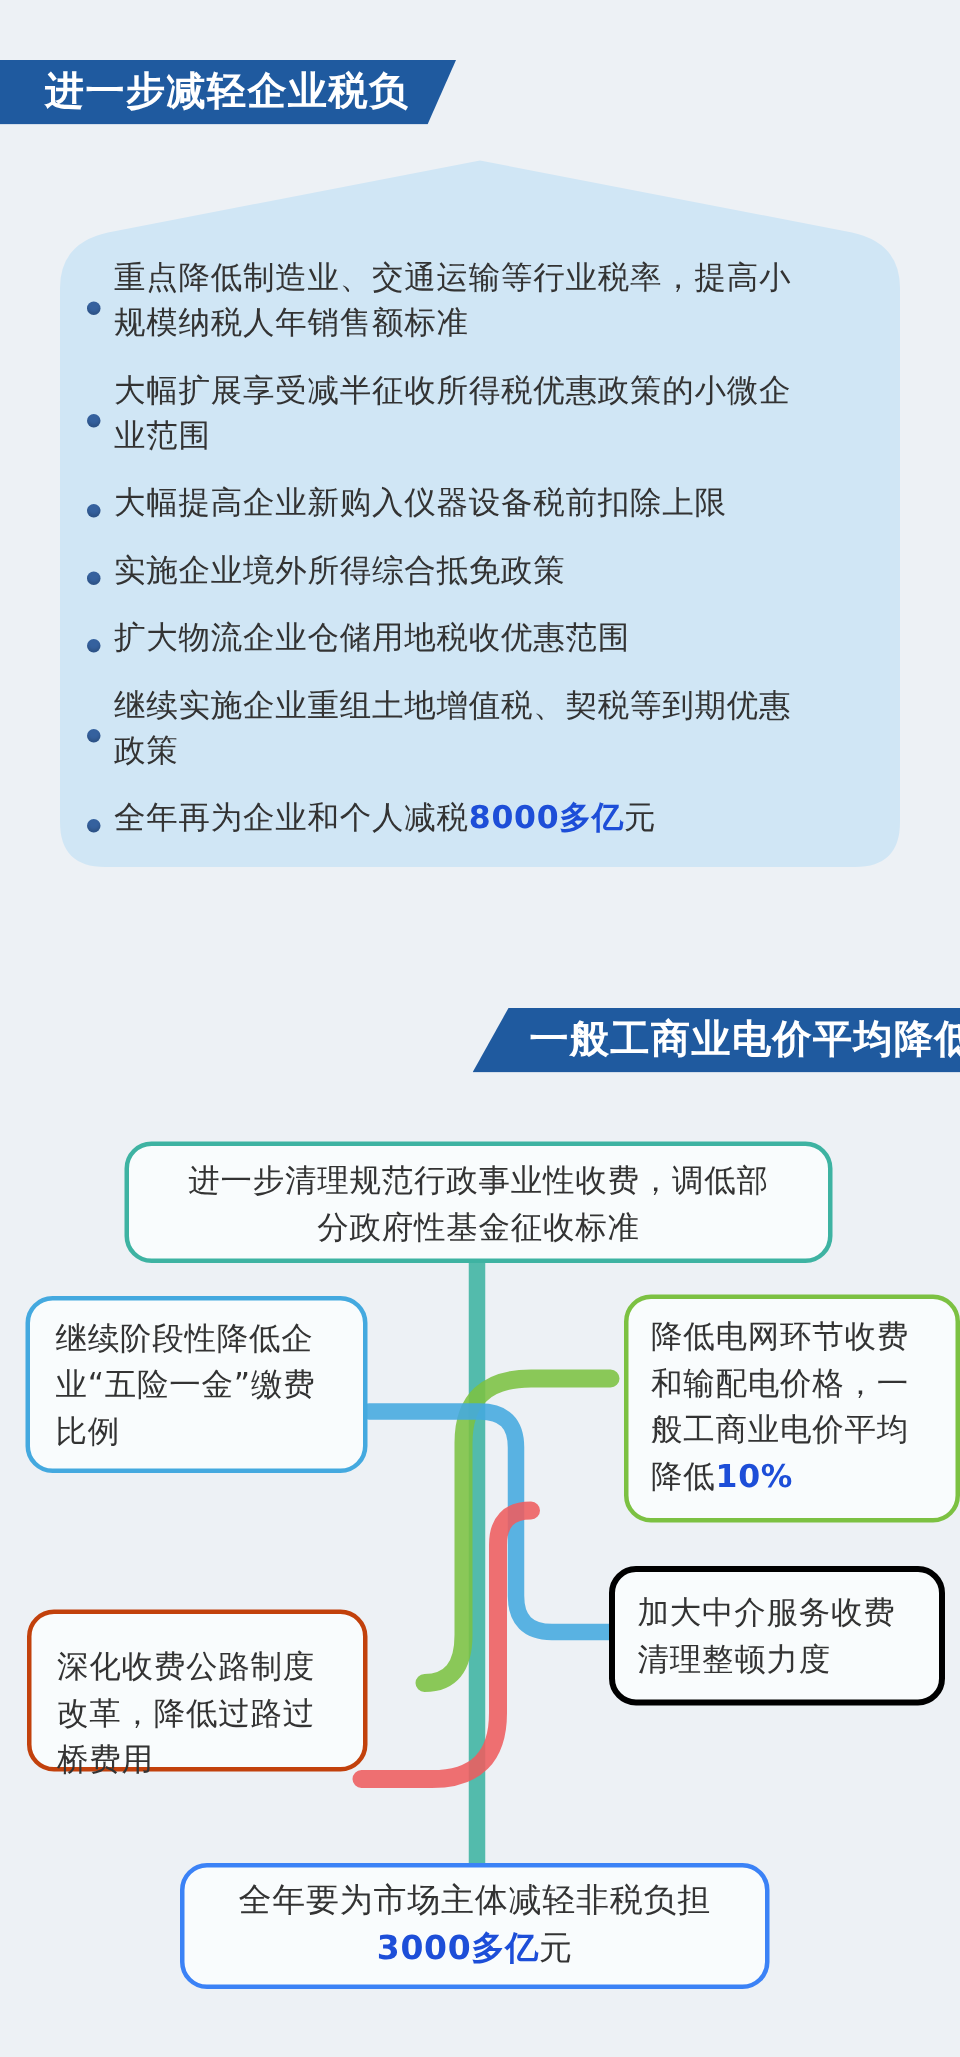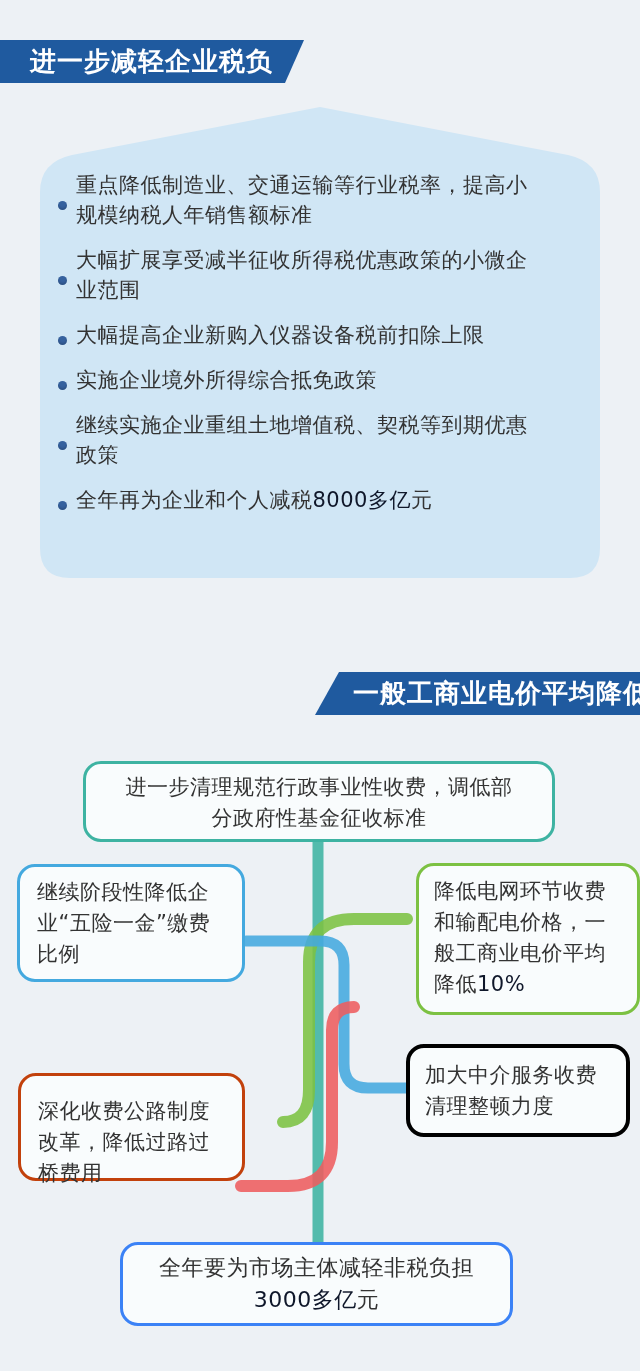--- a/index.html
+++ b/index.html
@@ -53,21 +53,21 @@
     width:9px;height:9px;border-radius:50%;
     background:#35619e;
     box-shadow:inset 0 -2px 2px rgba(0,0,0,.15);
     margin:10px 9px 0 0;
   }
   .bullet-item p{
     margin:0;width:470px;
     font-size:21px;line-height:30px;color:#333333;
     letter-spacing:.5px;
   }
-  .accent{color:#0f172a;font-weight:400;}
+  .accent{color:#1d4ed8;font-weight:700;}
   
   .connector-svg{position:absolute;left:0;top:0;width:640px;height:1371px;pointer-events:none;}
   .fc-box{
     position:absolute;
     background:#f9fcfd;
     border-radius:18px;
     box-sizing:border-box;
     font-size:21px;line-height:31px;color:#333333;
     letter-spacing:.5px;
   }
@@ -136,20 +136,24 @@
     <div class="bullet-item">
       <span class="bullet-dot"></span>
       <p><span>大幅提高企业新购入仪器设备税前扣除上限</span><span class="accent"></span><span></span></p>
     </div>
 
     <div class="bullet-item">
       <span class="bullet-dot"></span>
       <p><span>实施企业境外所得综合抵免政策</span><span class="accent"></span><span></span></p>
     </div>
 
+    <div class="bullet-item">
+      <span class="bullet-dot"></span>
+      <p><span>扩大物流企业仓储用地税收优惠范围</span><span class="accent"></span><span></span></p>
+    </div>
 
     <div class="bullet-item">
       <span class="bullet-dot"></span>
       <p><span>继续实施企业重组土地增值税、契税等到期优惠政策</span><span class="accent"></span><span></span></p>
     </div>
 
     <div class="bullet-item">
       <span class="bullet-dot"></span>
       <p><span>全年再为企业和个人减税</span><span class="accent">8000多亿</span><span>元</span></p>
     </div>

